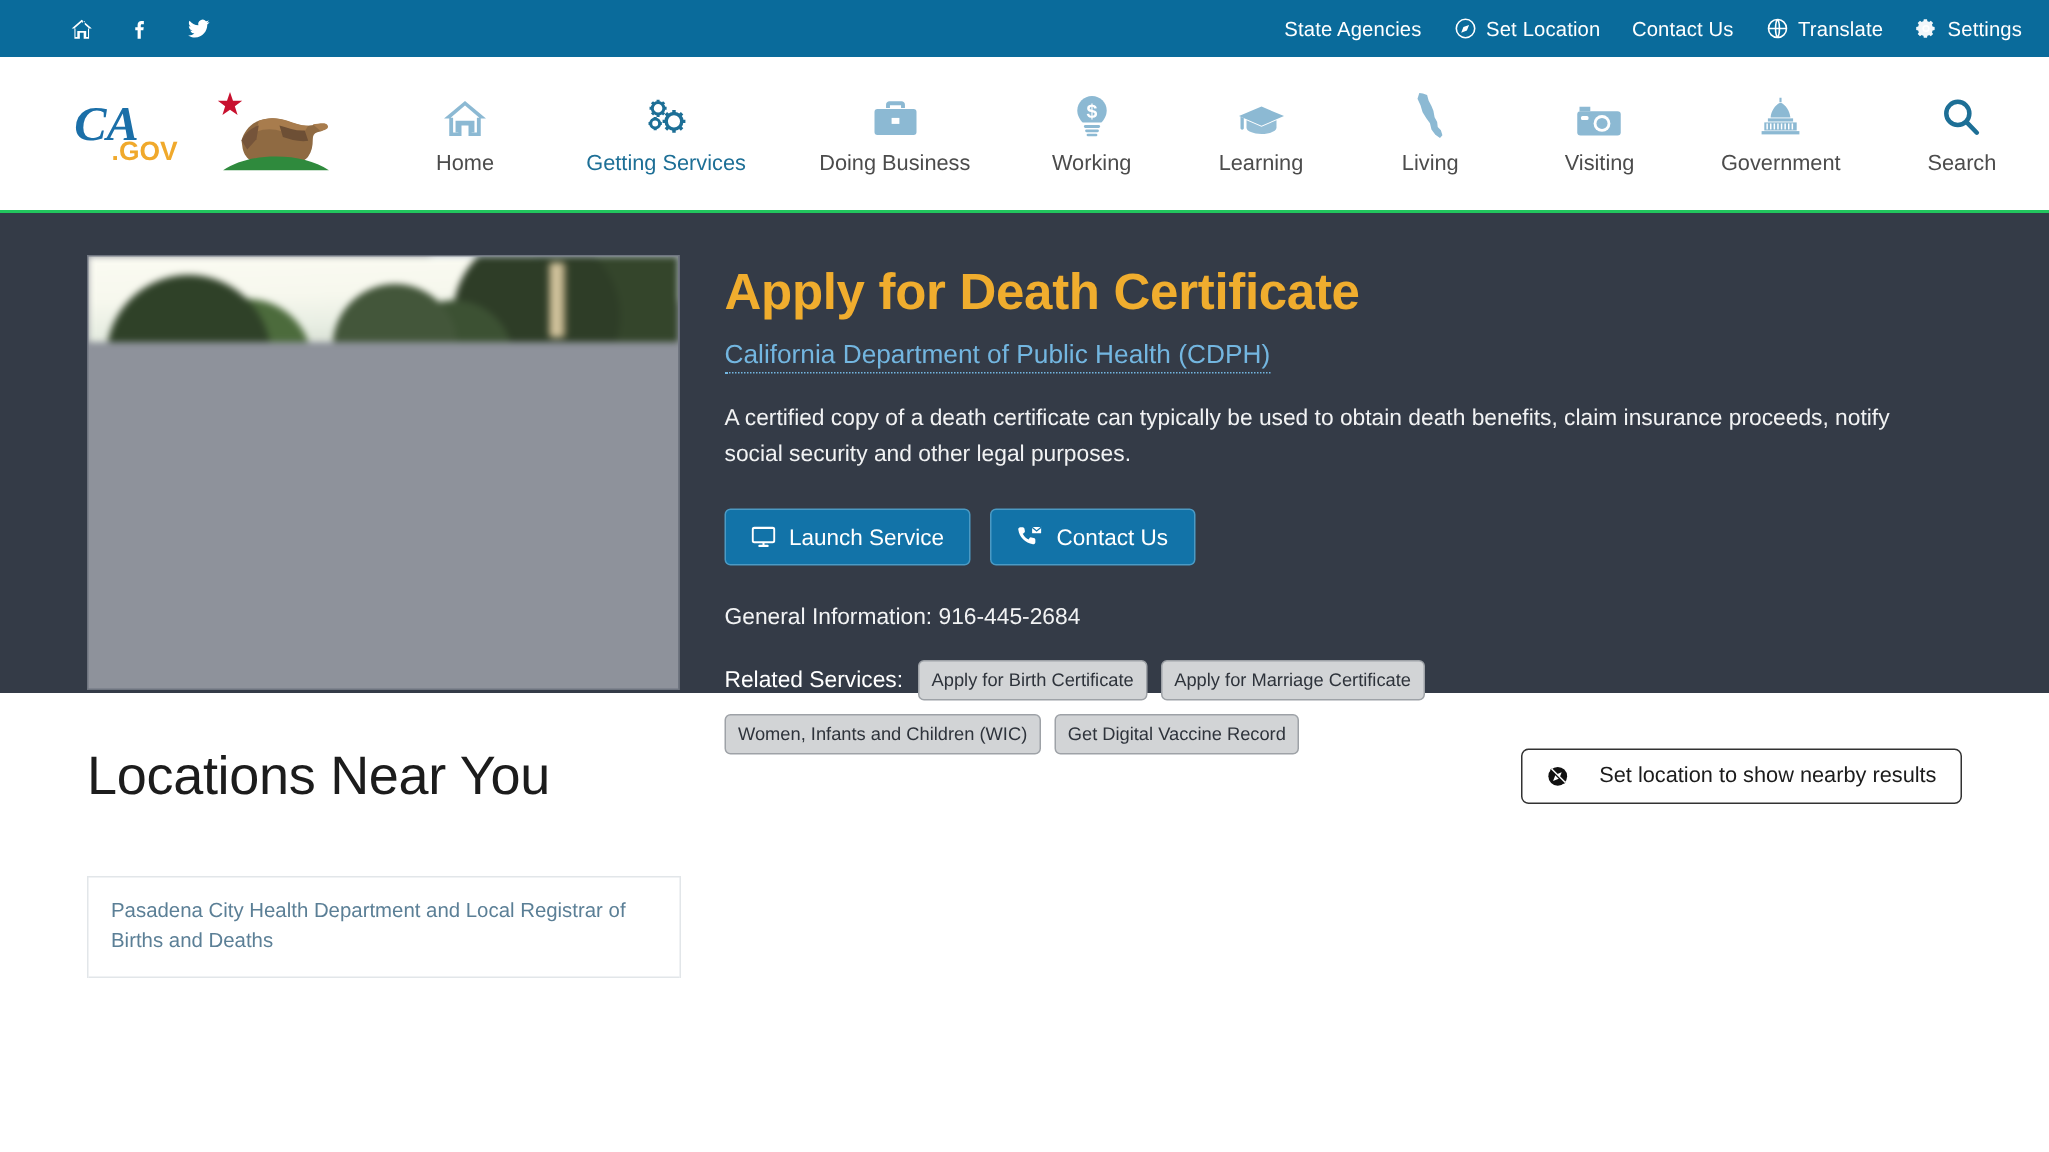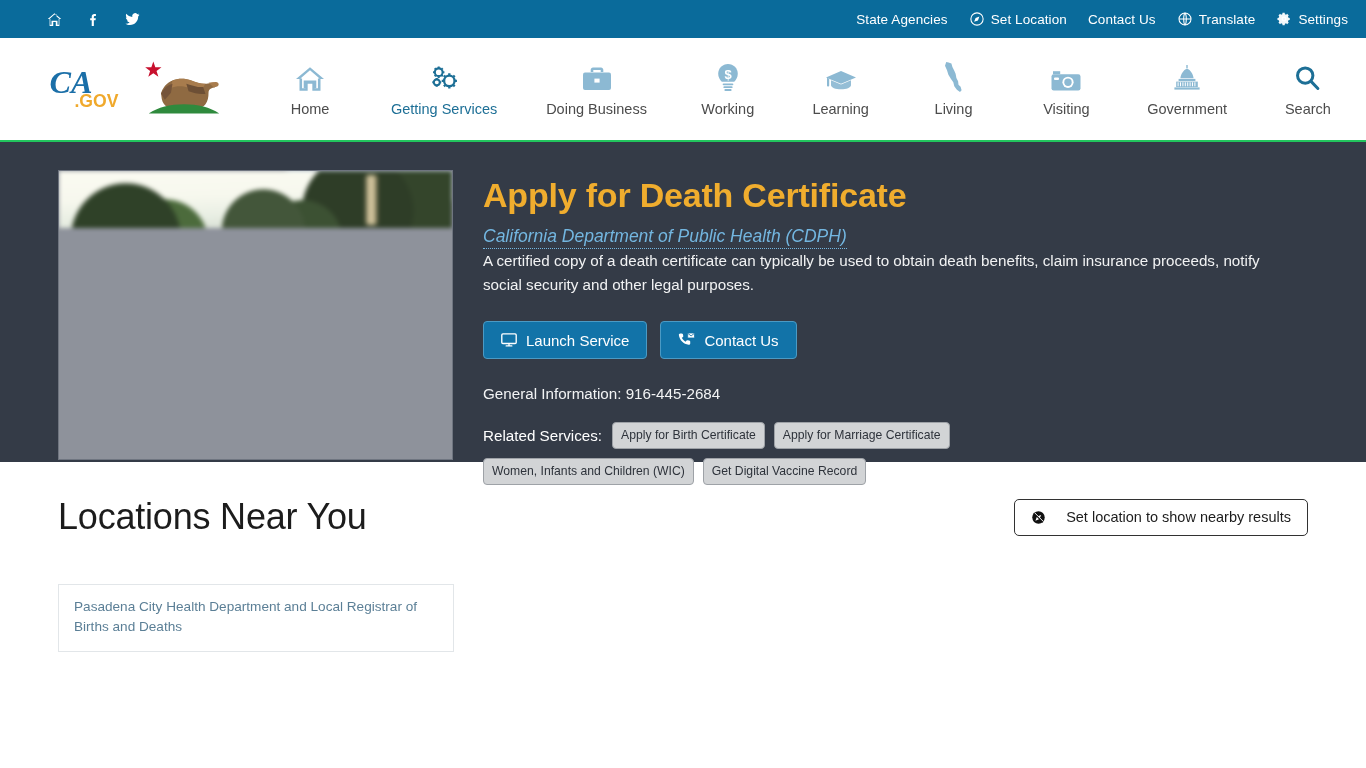--- a/index.html
+++ b/index.html
@@ -156,22 +156,22 @@
     margin: 0 0 12px 0;
     letter-spacing: -0.2px;
   }
   .hero-agency {
     display: inline-block;
     color: #73b6e0;
     font-size: 17.5px;
     text-decoration: none;
     border-bottom: 1px dotted #73b6e0;
     padding-bottom: 1px;
-    cursor: pointer;
-    font-style: italic;
+    margin-bottom: 18px;
+    cursor: pointer;
   }
   .hero-desc {
     color: #f1f2f3;
     font-size: 15.2px;
     line-height: 1.58;
     max-width: 808px;
     margin: 0 0 24px 0;
   }
   .hero-actions {
     display: flex;

